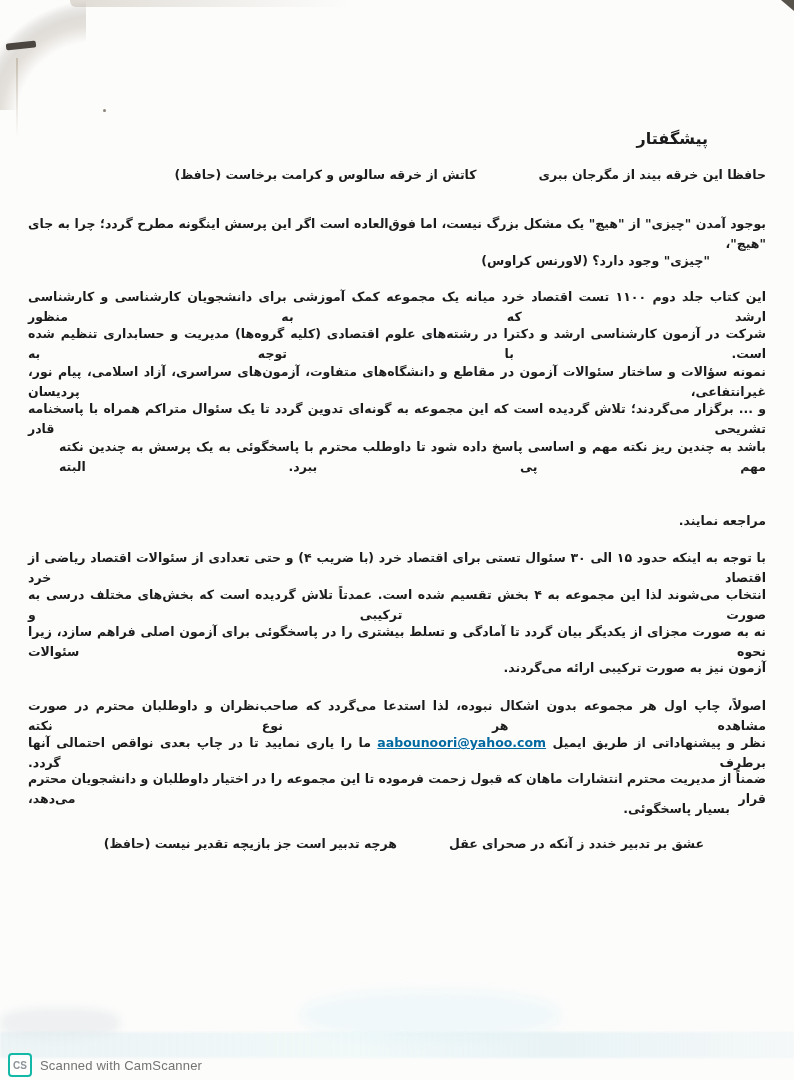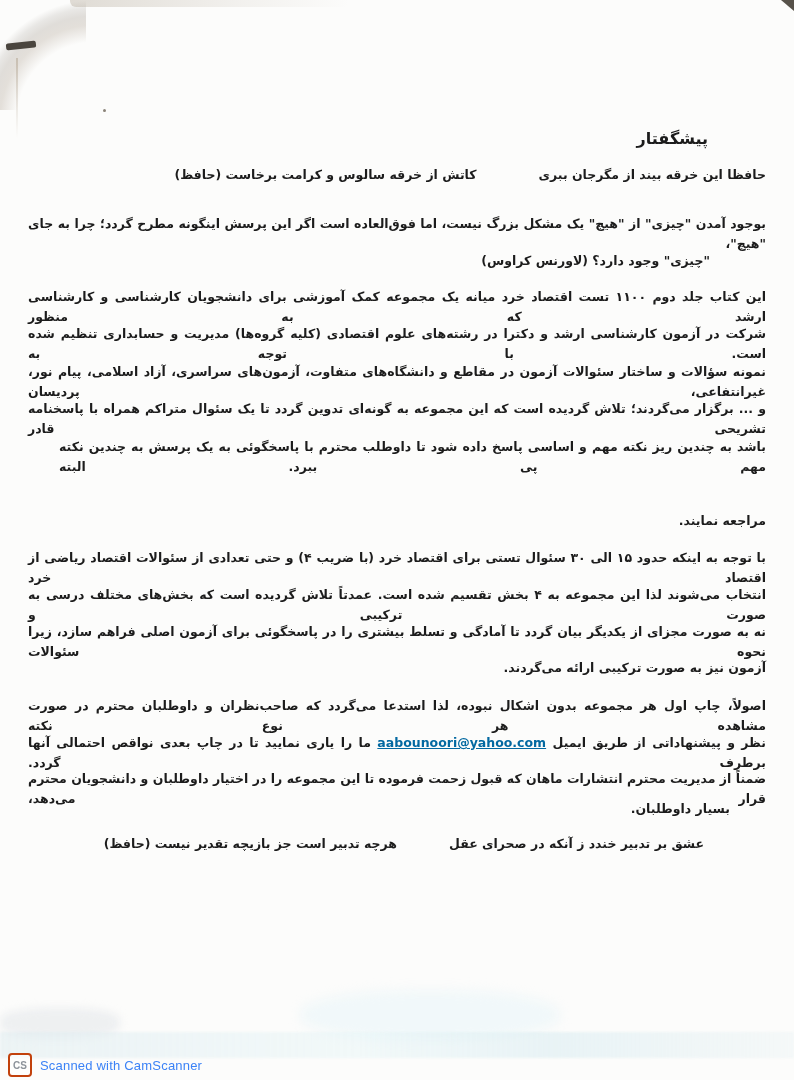--- a/index.html
+++ b/index.html
@@ -116,27 +116,27 @@
     color:#0369a1;
   }
   
   .watermark{
     position:absolute;left:8px;top:1053px;
     display:flex;align-items:center;gap:8px;
     font-family:"Liberation Sans","DejaVu Sans",sans-serif;
   }
   .cs-logo{
     width:20px;height:20px;
-    border:2px solid #c2410c;border-radius:4px;
+    border:2px solid #14b8a6;border-radius:4px;
     display:flex;align-items:center;justify-content:center;
     font-size:10px;font-weight:bold;color:#8d939a;
     background:rgba(255,255,255,.6);
   }
   .cs-label{
-    font-size:13px;color:#3b82f6;letter-spacing:.2px;
+    font-size:13px;color:#737373;letter-spacing:.2px;
   }
 </style>
 </head>
 <body>
 
 <div class="page">
 
   <div class="corner-tl"></div>
   <div class="clip-mark"></div>
   <div class="edge-line-left"></div>
@@ -166,21 +166,21 @@
   <div id="ln10" class="txt just">انتخاب می‌شوند لذا این مجموعه به ۴ بخش تقسیم شده است. عمدتاً تلاش گردیده است که بخش‌های مختلف درسی به صورت ترکیبی و</div>
   <div id="ln11" class="txt just">نه به صورت مجزای از یکدیگر بیان گردد تا آمادگی و تسلط بیشتری را در پاسخگوئی برای آزمون اصلی فراهم سازد، زیرا نحوه سئوالات</div>
   <div id="ln12" class="txt end">آزمون نیز به صورت ترکیبی ارائه می‌گردند.</div>
   <div id="ln13" class="txt just">اصولاً، چاپ اول هر مجموعه بدون اشکال نبوده، لذا استدعا می‌گردد که صاحب‌نظران و داوطلبان محترم در صورت مشاهده هر نوع نکته</div>
 
   <div id="ln-email" class="txt just">
     <span>نظر و پیشنهاداتی از طریق ایمیل </span><span class="email-link">aabounoori@yahoo.com</span><span> ما را یاری نمایید تا در چاپ بعدی نواقص احتمالی آنها برطرف گردد.</span>
   </div>
 
   <div id="ln14" class="txt just">ضمناً از مدیریت محترم انتشارات ماهان که قبول زحمت فرموده تا این مجموعه را در اختیار داوطلبان و دانشجویان محترم قرار می‌دهد،</div>
-  <div id="ln15" class="txt">بسیار داوطلبان.</div>
+  <div id="ln15" class="txt">بسیار پاسخگوئی.</div>
 
   <div class="txt verse verse-bottom">
     <span>عشق بر تدبیر خندد ز آنکه در صحرای عقل</span>
     <span>هرچه تدبیر است جز بازیچه تقدیر نیست (حافظ)</span>
   </div>
 
   <div class="watermark">
     <div class="cs-logo">CS</div>
     <div class="cs-label">Scanned with CamScanner</div>
   </div>

